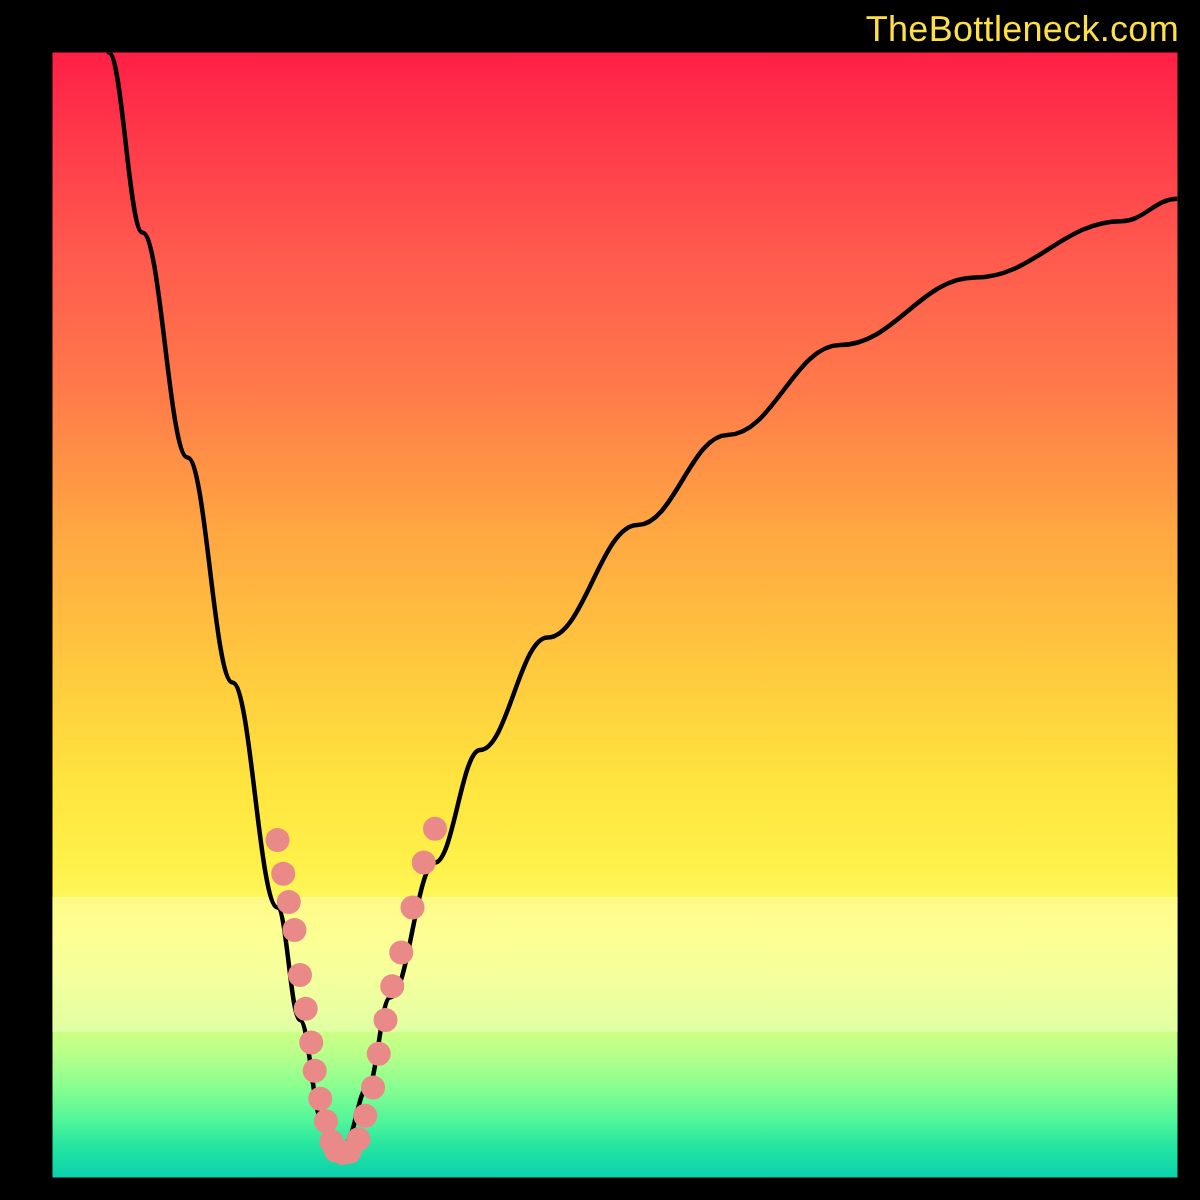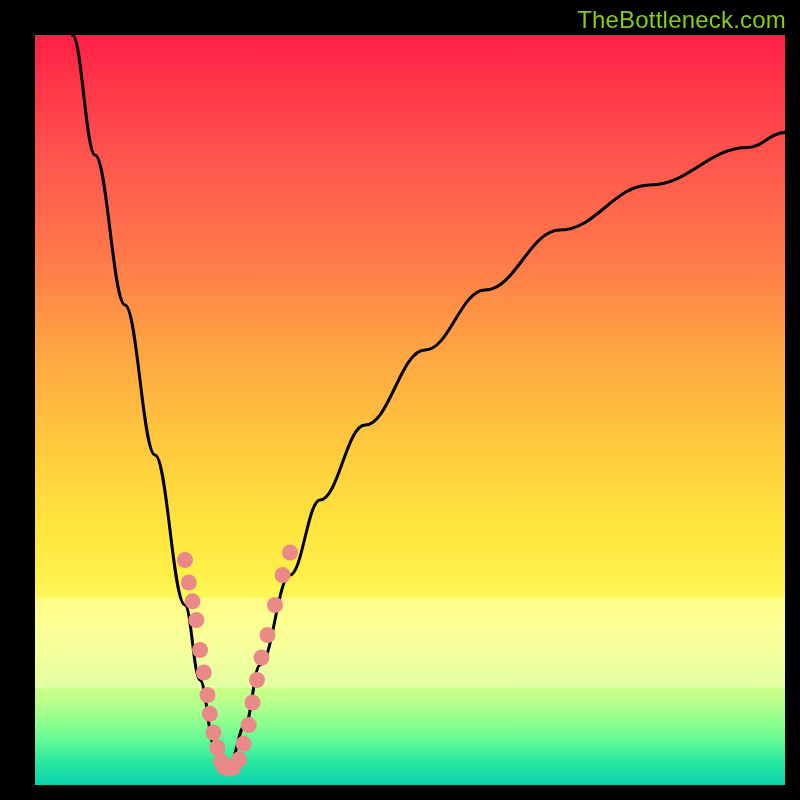--- a/index.html
+++ b/index.html
@@ -60,21 +60,21 @@
     position: absolute;
     left: 0;
     top: 0;
     width: 750px;
     height: 750px;
   }
   .watermark {
     position: absolute;
     top: 6px;
     right: 14px;
-    color: #84cc16;
+    color: #fde047;
     font-size: 24px;
     font-weight: 400;
     letter-spacing: 0.2px;
     user-select: none;
   }
 </style>
 </head>
 <body>
 
 <div class="frame">

